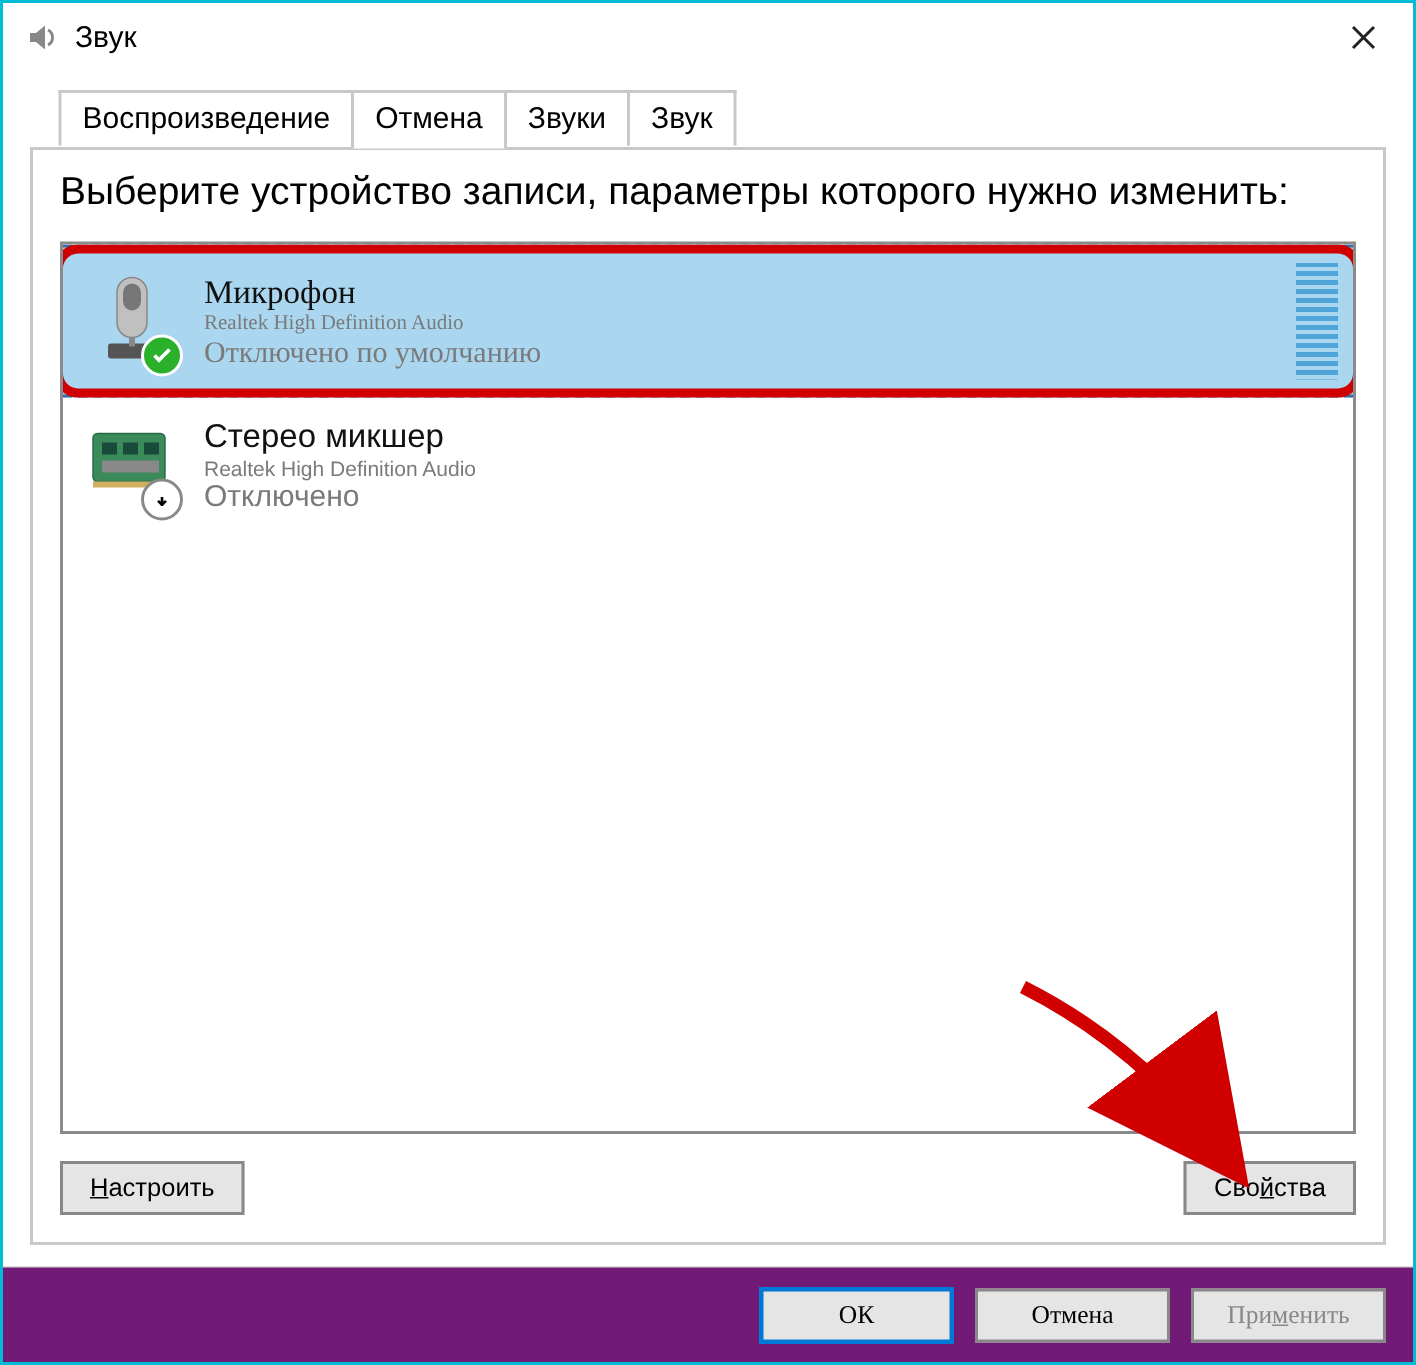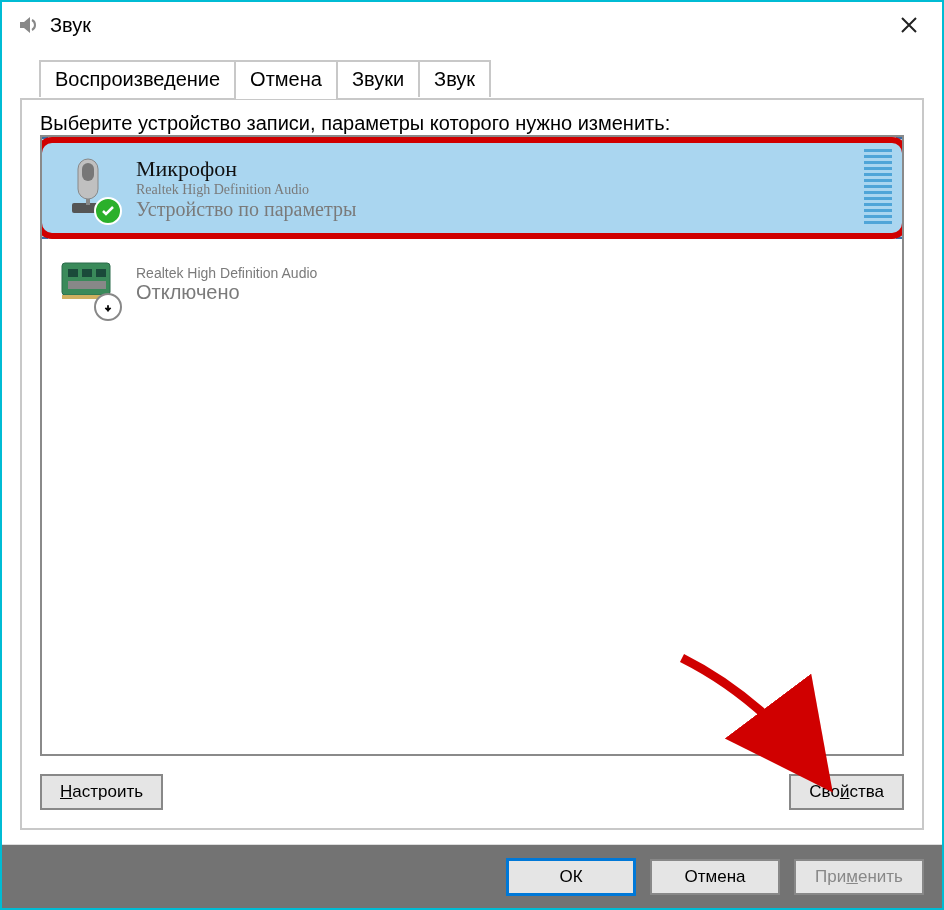--- a/index.html
+++ b/index.html
@@ -84,23 +84,23 @@
     flex: 1;
     background: #fff;
     padding: 12px 18px 18px 18px;
     display: flex;
     flex-direction: column;
     margin-top: -2px;
     position: relative;
     z-index: 2;
   }
   .instruction {
-    font-size: 20px;
+    font-size: 26px;
     color: #000;
-    margin-bottom: 0;
+    margin-bottom: 18px;
   }
   .device-list {
     flex: 1;
     border: 2px solid #8a8a8a;
     background: #fff;
     padding: 0;
     overflow: hidden;
     position: relative;
   }
   .device-row {
@@ -204,27 +204,28 @@
     border: 2px solid #888;
     border-left: 1px solid #888;
     background: #e5e5e5;
     width: 32px;
     display: flex;
     align-items: center;
     justify-content: center;
   }
   .dialog-footer {
     height: 64px;
-    background: #737373;
+    background: #701a75;
     border-top: 1px solid #ddd;
     display: flex;
     align-items: center;
     justify-content: flex-end;
     padding: 0 18px;
     gap: 14px;
+    font-family: Liberation Serif, serif;
   }
   .dialog-footer .btn {
     min-width: 130px;
     text-align: center;
     padding: 6px 12px;
   }
   .btn.ok {
     border: 3px solid #0078d7;
     background: #e5e5e5;
   }
@@ -279,21 +280,21 @@
             </svg>
             <div class="badge green">
               <svg viewBox="0 0 16 16" width="16" height="16">
                   <path d="M3 8l3 3 7-7" stroke="#fff" stroke-width="2.5" fill="none"></path>
                 </svg>
             </div>
           </div>
           <div class="device-info">
             <div class="device-name">Микрофон</div>
             <div class="device-driver">Realtek High Definition Audio</div>
-            <div class="device-status">Устройство по параметры</div>
+            <div class="device-status">Отключено по умолчанию</div>
           </div>
           <div class="level-meter"></div>
         </div>
 
         <div class="device-row">
           <div class="device-icon">
             <svg viewBox="0 0 64 70" width="64" height="70">
               <rect x="6" y="14" width="48" height="32" rx="3" fill="#3a8a5a" stroke="#2a6a4a"></rect>
               <rect x="12" y="20" width="10" height="8" fill="#1a4a3a"></rect>
               <rect x="26" y="20" width="10" height="8" fill="#1a4a3a"></rect>
@@ -301,20 +302,21 @@
               <rect x="12" y="32" width="38" height="8" fill="#888"></rect>
               <rect x="6" y="46" width="48" height="4" fill="#d0b060"></rect>
             </svg>
             <div class="badge white">
               <svg viewBox="0 0 16 16" width="14" height="14">
                   <path d="M8 3v7M8 4l-3 3M8 4l3 3" stroke="#000" stroke-width="2" fill="none" transform="rotate(180 8 8)"></path>
                 </svg>
             </div>
           </div>
           <div class="device-info">
+            <div class="device-name">Стерео микшер</div>
             <div class="device-driver">Realtek High Definition Audio</div>
             <div class="device-status">Отключено</div>
           </div>
         </div>
 
       </div>
 
       <div class="panel-footer">
         <button class="btn"><span class="u">Н</span>астроить</button>
         <div class="spacer"></div>

